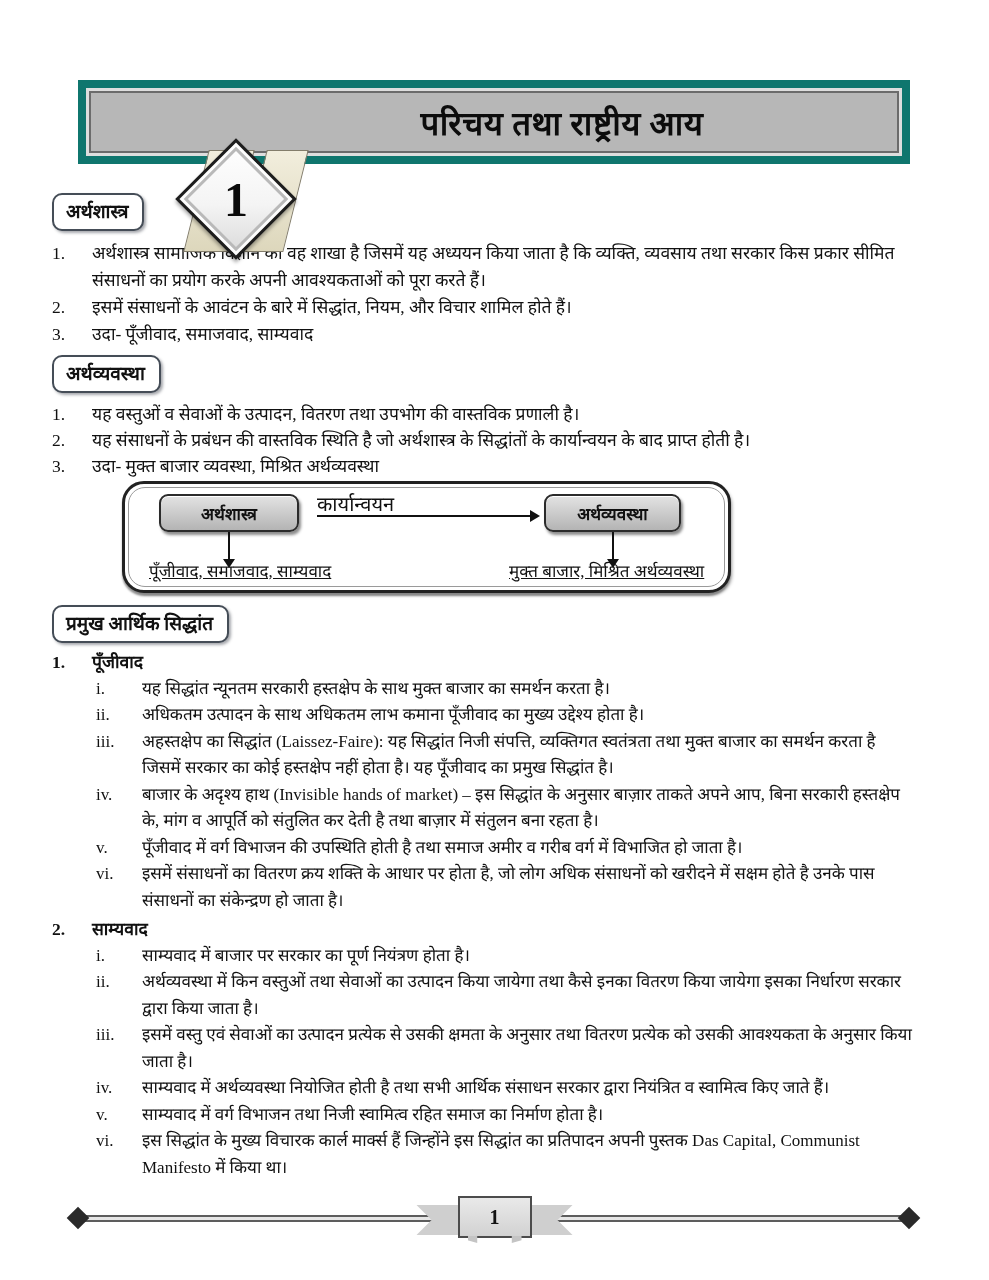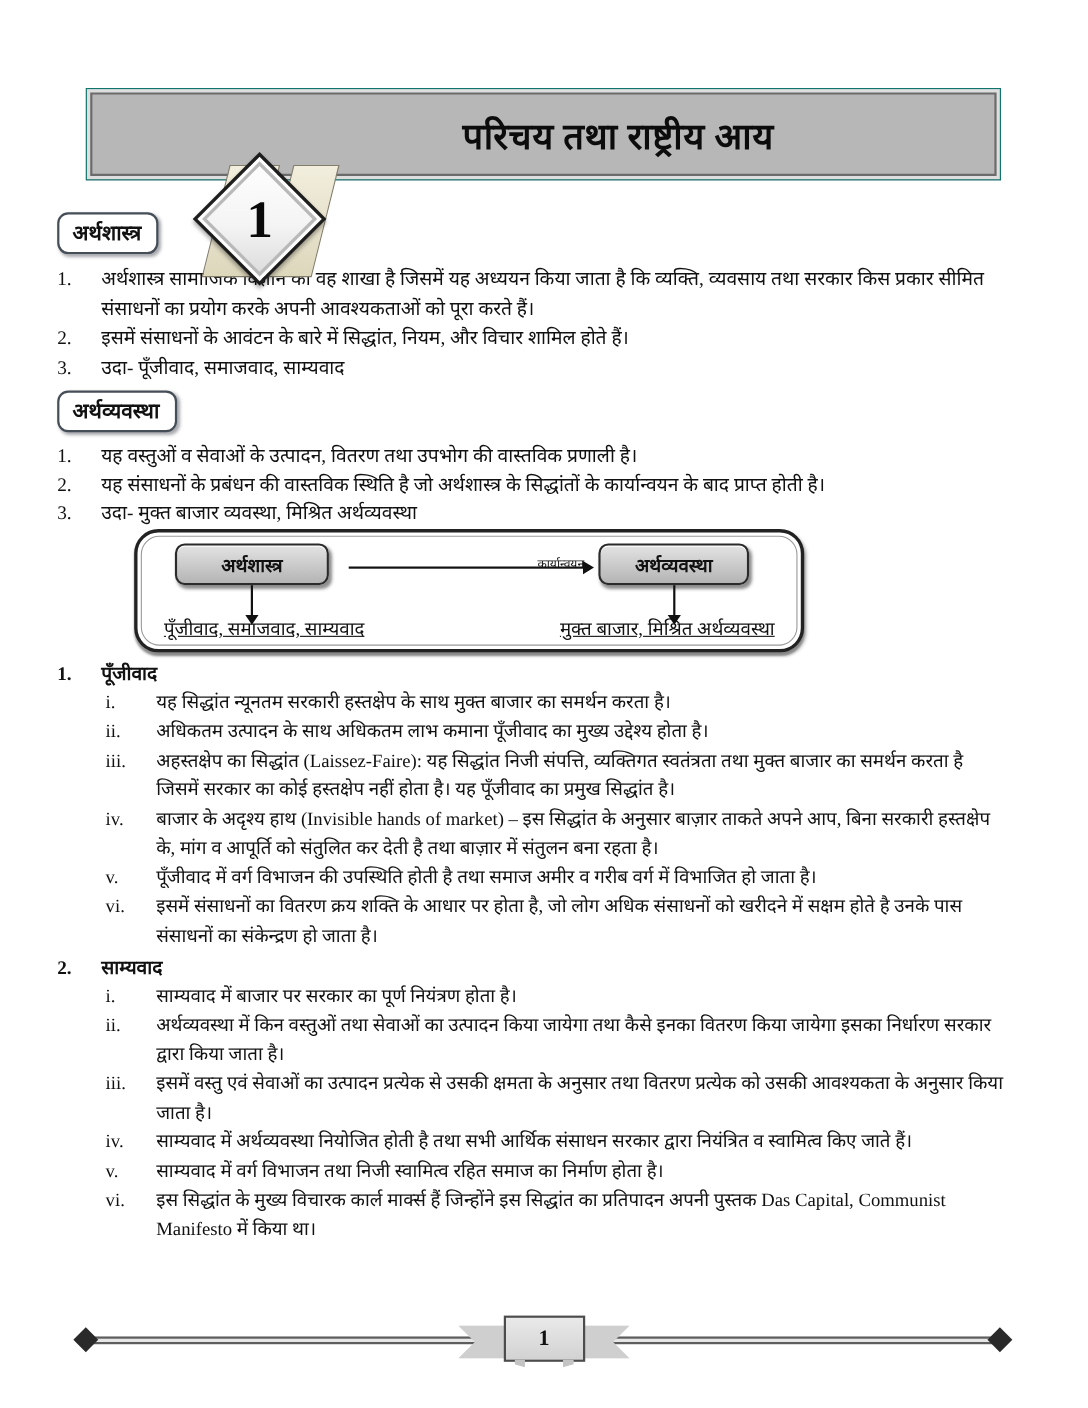--- a/index.html
+++ b/index.html
@@ -8,21 +8,21 @@
     width:989px; height:1280px; position:relative; overflow:hidden;
     font-family:"Liberation Serif","DejaVu Serif",serif;
     color:#111;
   }
 
   
   .header { position:absolute; top:80px; left:78px; right:79px; height:84px; }
   .banner {
     position:absolute; inset:0;
     background:#b7b7b7;
-    border:1px solid #0f766e;
+    border:8px solid #0f766e;
     box-shadow: inset 0 0 0 3px #dedede, inset 0 0 0 5px #6b6b6b;
   }
   .banner-title {
     position:absolute; inset:0; padding-left:150px; padding-right:14px;
     display:flex; align-items:center; justify-content:center;
     font-size:33px; font-weight:bold; color:#0c0c0c; letter-spacing:0.5px;
   }
   .ribbon-cream {
     position:absolute; background:linear-gradient(#f2eedd,#ddd7bc);
     border:1px solid #837d6b; transform:skewX(-14deg); z-index:2;
@@ -84,22 +84,22 @@
     box-shadow:2px 3px 3px rgba(0,0,0,0.45), inset 0 1px 0 #fff;
   }
   .dbox-left { left:34px; width:140px; }
   .dbox-right { left:419px; width:137px; }
   .harrow { position:absolute; left:192px; top:31px; width:214px; height:2px; background:#111; }
   .harrow::after {
     content:""; position:absolute; right:-9px; top:-5px;
     border-left:10px solid #111; border-top:6px solid transparent; border-bottom:6px solid transparent;
   }
   .harrow-label {
-    position:absolute; left:192px; top:20px; width:214px; text-align:right;
-    font-size:11px; background:transparent;
+    position:absolute; left:192px; top:6px; width:214px; text-align:left;
+    font-size:20px; background:transparent;
   }
   .varrow { position:absolute; top:48px; width:2px; height:28px; background:#111; }
   .va-left { left:103px; } .va-right { left:487px; }
   .varrow::after {
     content:""; position:absolute; bottom:-8px; left:-5px;
     border-top:9px solid #111; border-left:6px solid transparent; border-right:6px solid transparent;
   }
   .dcaption { position:absolute; bottom:8px; font-size:17px;text-decoration:underline; }
   .dc-left { left:24px; } .dc-right { left:384px; }
 
@@ -194,20 +194,21 @@
       <div class="diagram-box dbox-left">अर्थशास्त्र</div>
       <div class="diagram-box dbox-right">अर्थव्यवस्था</div>
       <div class="harrow-label">कार्यान्वयन</div>
       <div class="harrow"></div>
       <div class="varrow va-left"></div>
       <div class="varrow va-right"></div>
       <div class="dcaption dc-left">पूँजीवाद, समाजवाद, साम्यवाद</div>
       <div class="dcaption dc-right">मुक्त बाजार, मिश्रित अर्थव्यवस्था</div>
     </div>
 
+    <div class="hb-row"><span class="heading-box hb3">प्रमुख आर्थिक सिद्धांत</span></div>
 
     <div class="theories">
 
       <div class="theory-title">
         <span class="marker">1.</span>
         <div class="text">पूँजीवाद</div>
       </div>
       <div class="points">
         <div class="item">
           <span class="marker">i.</span>

